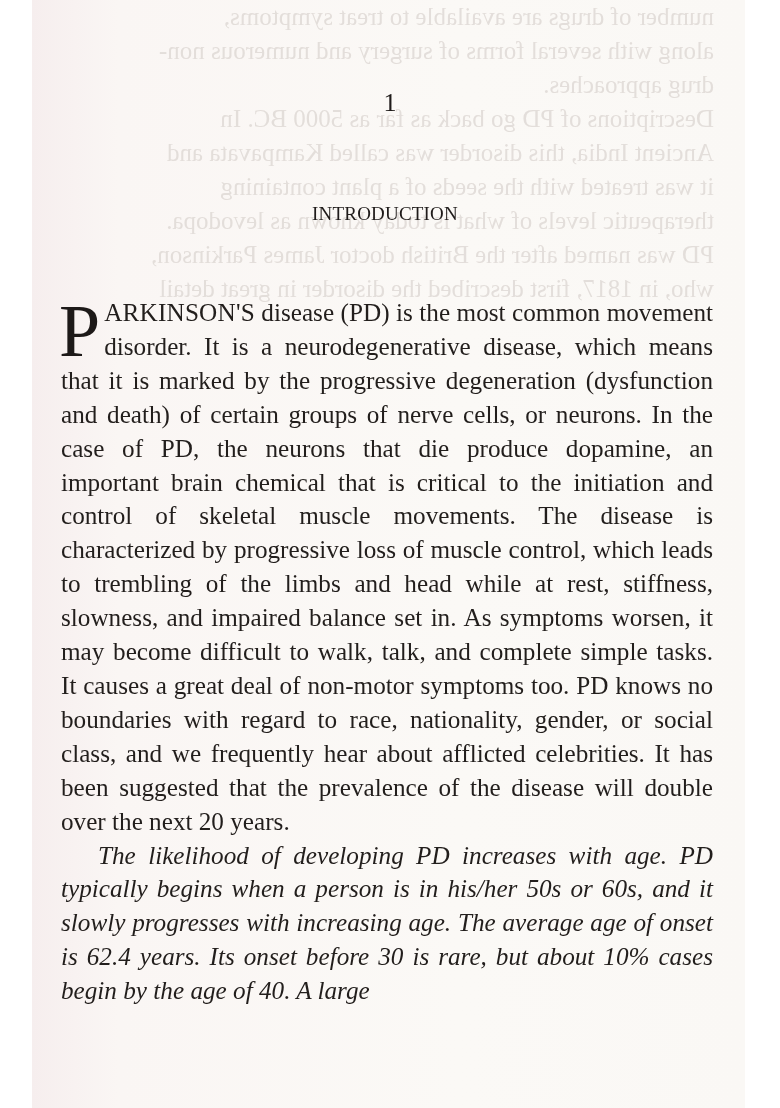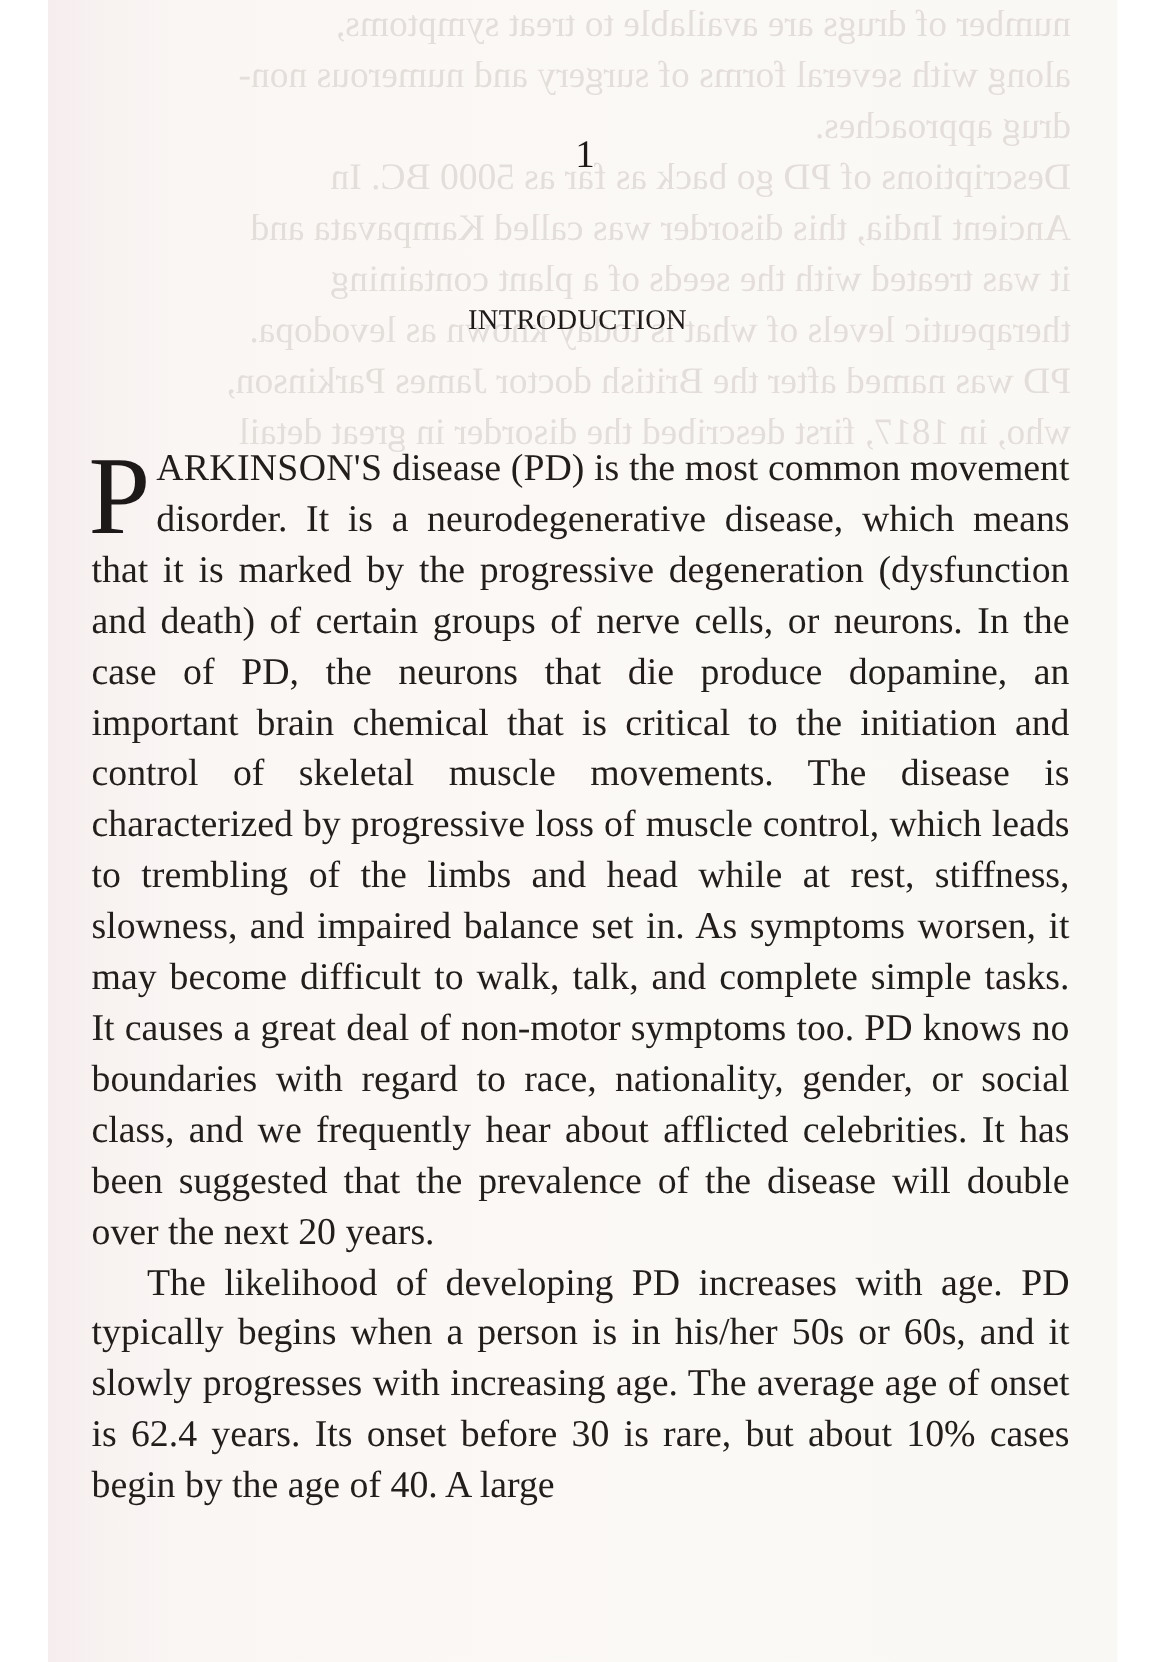--- a/index.html
+++ b/index.html
@@ -73,20 +73,21 @@
       font-size: 25.2px;
       line-height: 33.9px;
       text-align: justify;
       color: #221e1c;
     }
     .body-text p {
       margin: 0;
     }
     .body-text p.indent {
       text-indent: 37px;
+      font-style: italic;
     }
     .dropcap {
       float: left;
       font-size: 74px;
       line-height: 58px;
       margin: 6px 4px 0 -2px;
       color: #1d1918;
     }
     .smallcaps-lead {
       letter-spacing: 0.2px;

